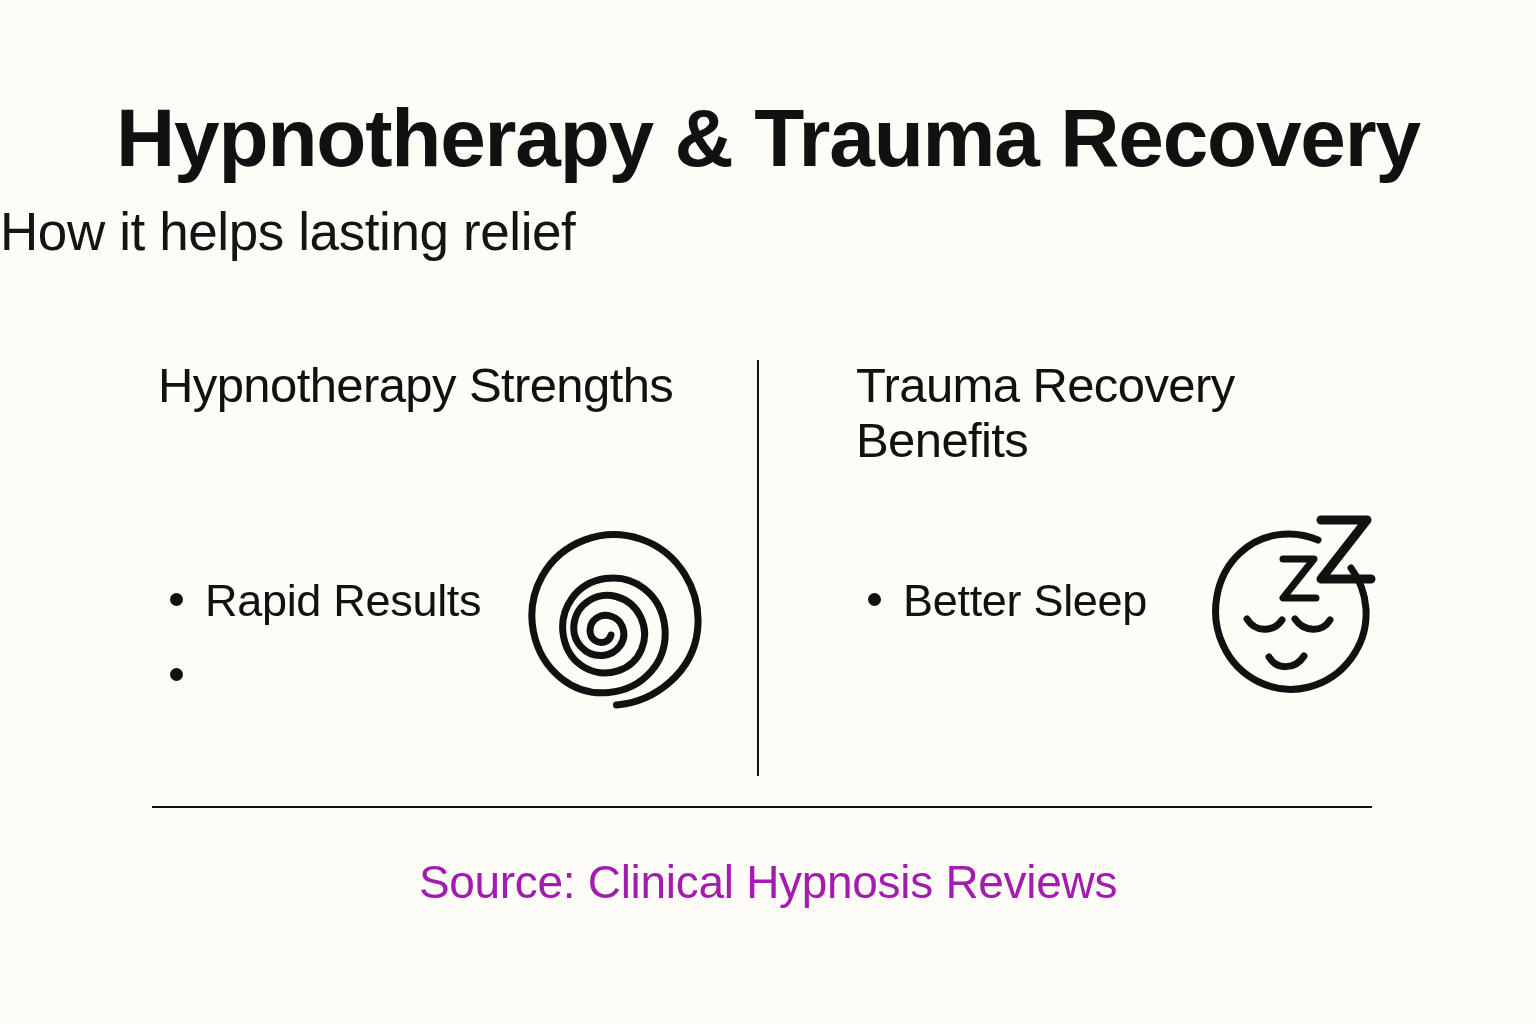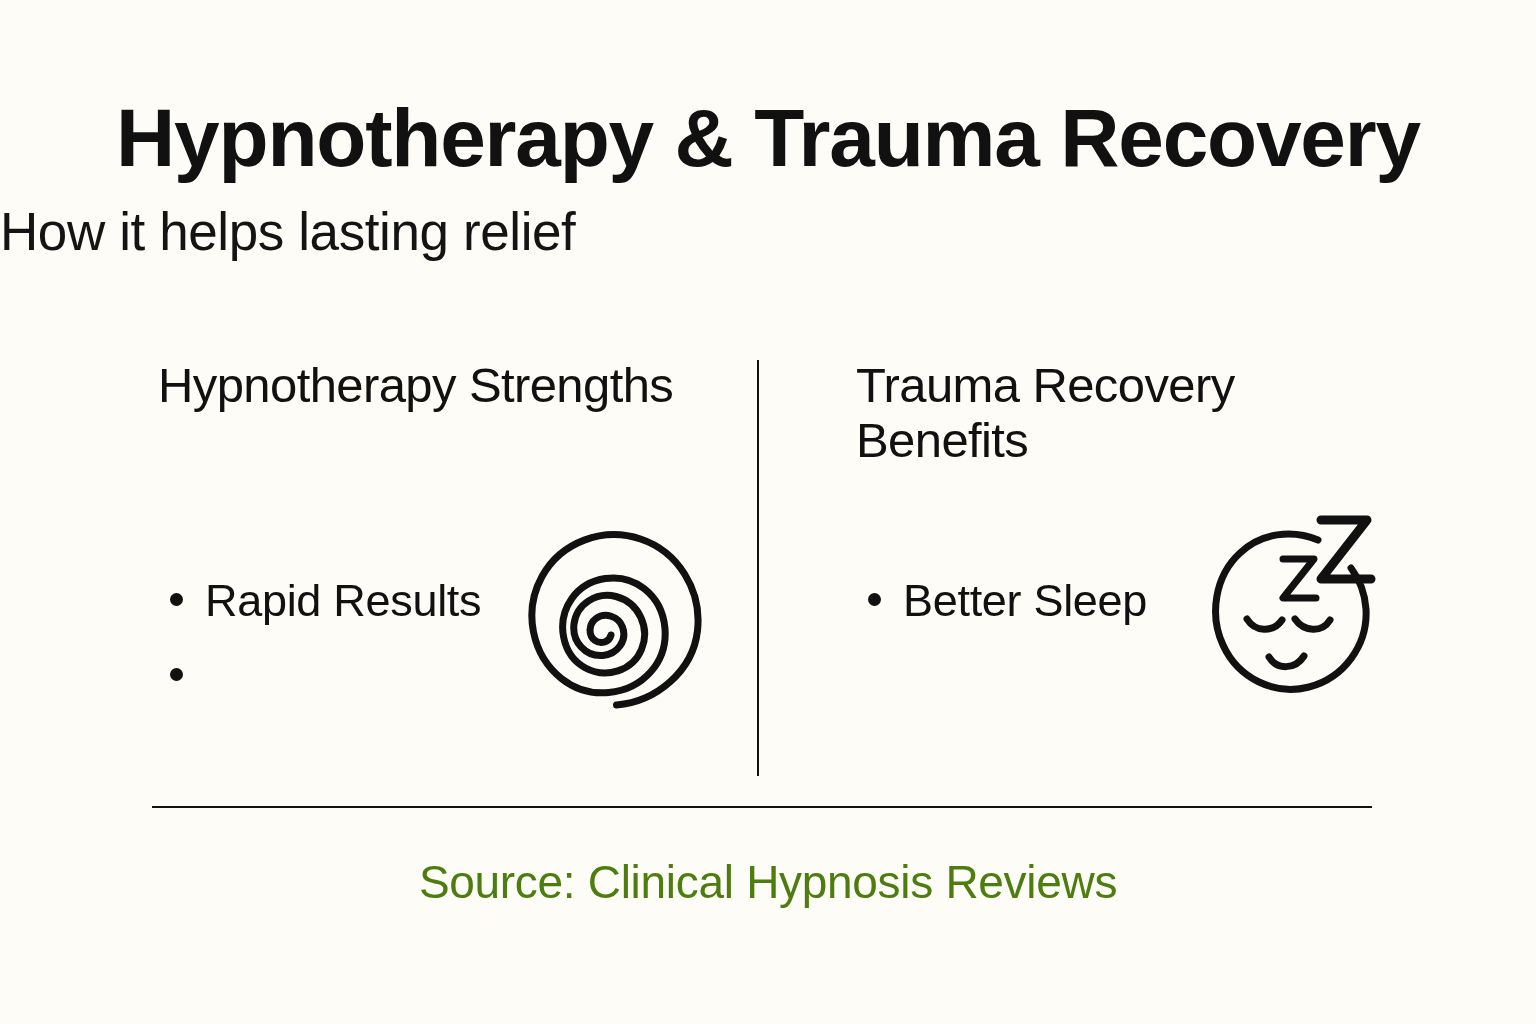--- a/index.html
+++ b/index.html
@@ -138,21 +138,21 @@
   
   #source-note {
     position: absolute;
     left: 0;
     top: 855px;
     width: 1536px;
     text-align: center;
     font-size: 46px;
     font-weight: 400;
     letter-spacing: -0.3px;
-    color: #4d7c0f;
+    color: #a21caf;
     white-space: nowrap;
   }
 </style>
 </head>
 <body>
 
 <div id="canvas">
 
   <div id="title">Hypnotherapy &amp; Trauma Recovery</div>
 

